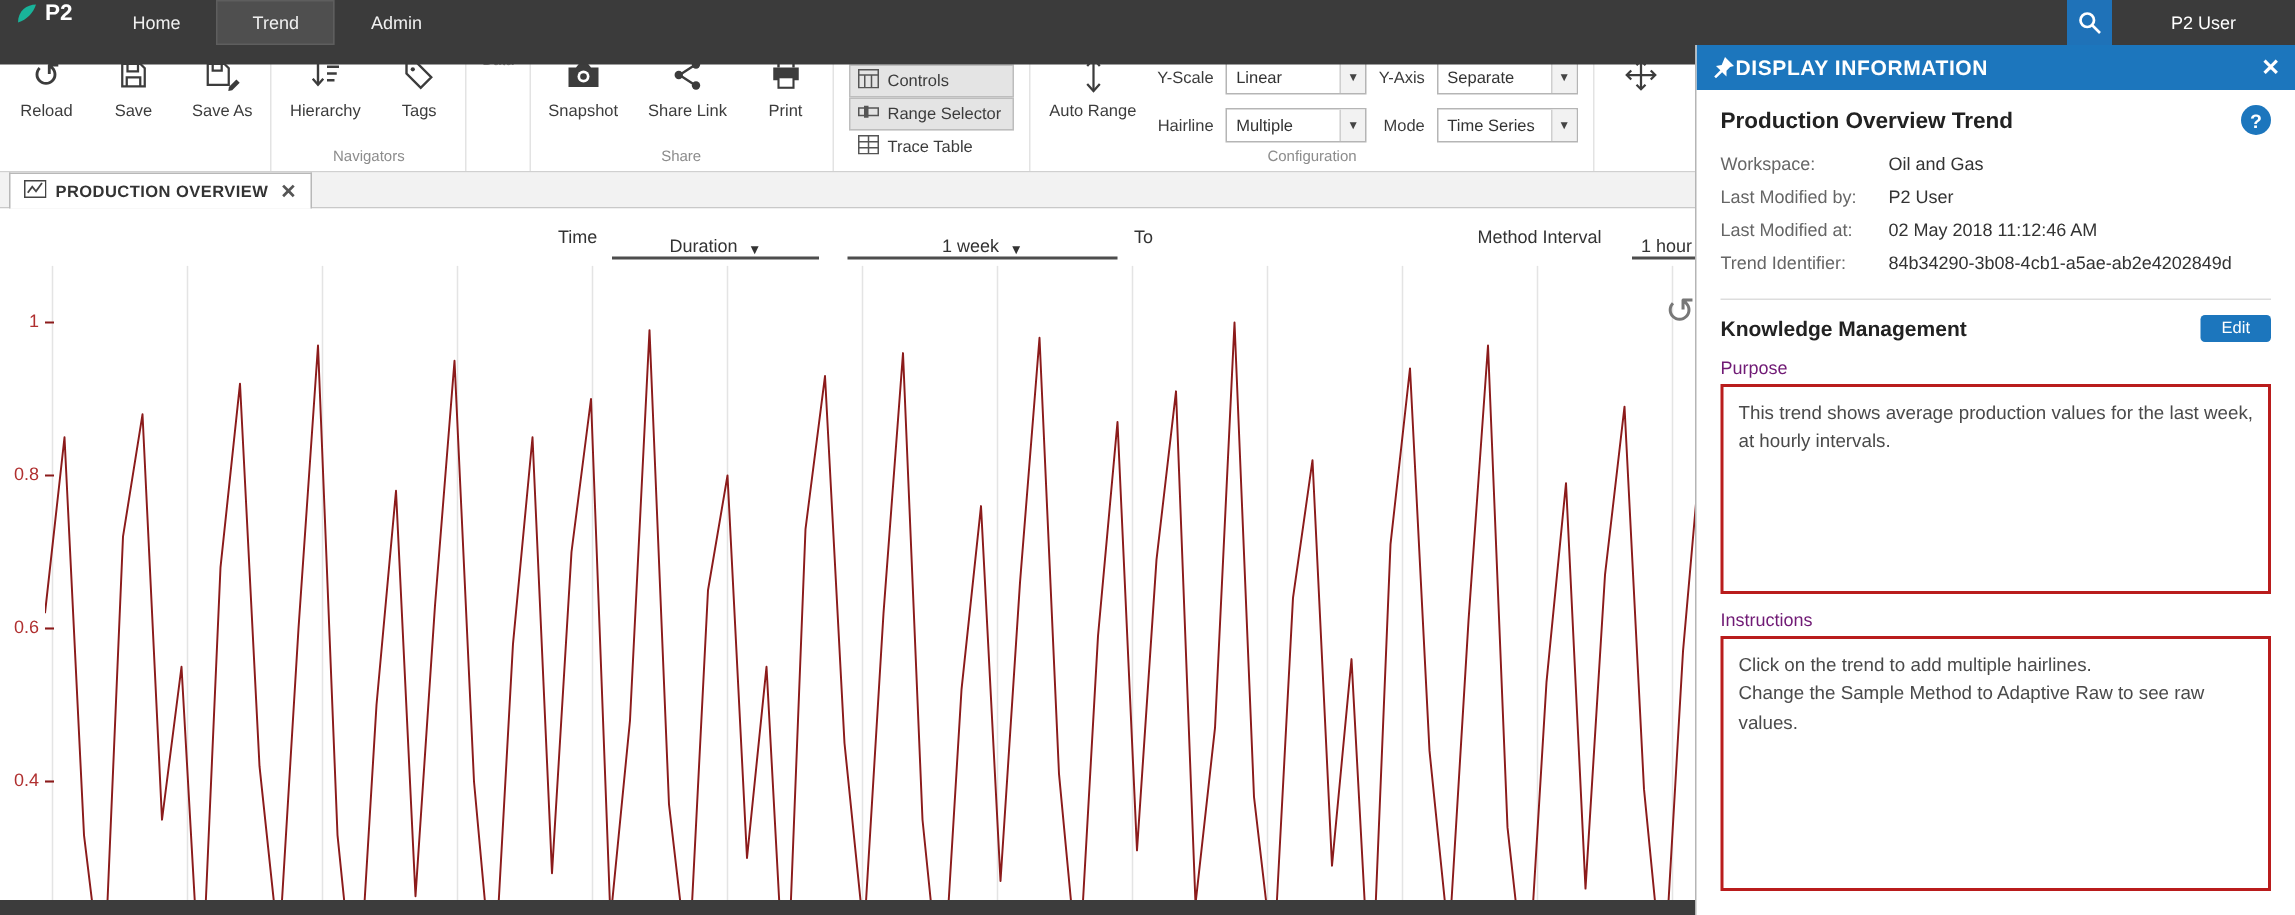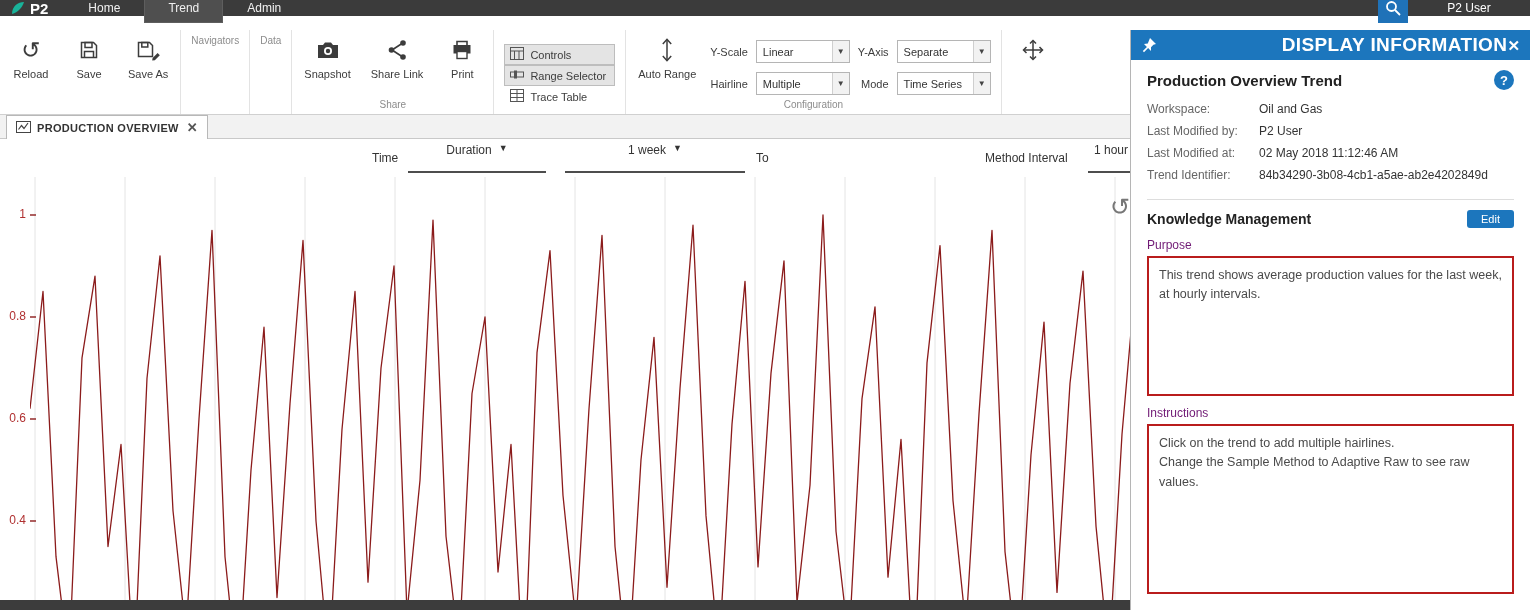--- a/index.html
+++ b/index.html
@@ -1,22 +1,22 @@
 <!DOCTYPE html>
 <html><head>
 <meta charset="utf-8">
 <style>
   *{box-sizing:border-box;margin:0;padding:0}
   html,body{width:1530px;height:610px;overflow:hidden;background:#fff;
     font-family:"Liberation Sans", sans-serif;}
   .app{position:relative;width:1530px;height:610px;background:#fff;overflow:hidden}
 
   
-  .topbar{position:absolute;top:0;left:0;width:1530px;height:16px;background:#3b3b3b;
-    display:flex;align-items:center;z-index:40}
+  .topbar{position:absolute;top:0;left:0;width:1530px;height:43px;background:#3b3b3b;
+    display:flex;align-items:flex-start;z-index:40}
   .brand{display:flex;align-items:center;gap:4px;padding:0 16px 0 10px}
   .brand-text{color:#fff;font-weight:bold;font-size:15px}
   .navtabs{display:flex;height:30px}
   .navtab{color:#f0f0f0;font-size:12px;padding:0 24px;height:30px;display:flex;
     align-items:center;cursor:pointer}
   .navtab.active{background:#4f4f4f;box-shadow:inset 0 0 0 1px #5e5e5e}
   .topbar-right{margin-left:auto;display:flex;align-items:center;height:30px}
   .search-btn{width:30px;height:30px;background:#1f72b8;border:none;display:flex;
     align-items:center;justify-content:center;cursor:pointer}
   .user-label{color:#fff;font-size:12px;width:122px;text-align:center;cursor:pointer}
@@ -54,39 +54,39 @@
     align-items:flex-end;padding-left:6px}
   .doctab{display:flex;align-items:center;gap:6px;background:#fff;border:1px solid #b8b8b8;
     border-bottom:none;height:24px;padding:0 9px;font-size:11px;font-weight:bold;color:#333;
     letter-spacing:.3px;position:relative;top:1px;z-index:2;cursor:pointer}
   .tabclose{color:#555;font-size:13px;margin-left:2px;cursor:pointer;line-height:1}
 
   
   .timerow{position:relative;height:38px;background:#fff}
   .tlabel{position:absolute;top:12px;font-size:12px;color:#333}
   .ucontrol{position:absolute;top:4px;height:30px;border-bottom:2px solid #4d4d4d;display:flex;
-    align-items:flex-start;justify-content:center;gap:7px;font-size:12px;color:#333;cursor:pointer}
+    align-items:flex-end;justify-content:center;gap:7px;font-size:12px;color:#333;cursor:pointer}
   .caret{font-size:9px;color:#333}
 
   
   .chart{position:relative;height:423px;background:#fff;overflow:hidden;cursor:crosshair}
   .plot{position:absolute;left:30px;top:0}
   .yt{position:absolute;left:0;width:26px;text-align:right;font-size:12px;color:#b03030}
   .yt0{top:30px}.yt1{top:132px}.yt2{top:234px}.yt3{top:336px}
   .reset-float{position:absolute;left:1110px;top:16px;background:none;border:none;cursor:pointer}
   .reset-glyph{font-size:24px;color:#777}
 
   .bottomstrip{height:10px;background:#3c3c3c;width:100%}
 
   
   .panel{position:absolute;left:1130px;top:30px;width:400px;height:580px;background:#fff;
     border-left:1px solid #b5b5b5;z-index:50;display:flex;flex-direction:column;overflow:hidden}
   .panel-header{height:30px;min-height:30px;background:#1c76bd;display:flex;align-items:center;
     padding:0 10px;color:#fff}
-  .panel-title{flex:1;text-align:right;font-size:19px;font-weight:bold;letter-spacing:.4px}
+  .panel-title{flex:1;text-align:left;font-size:14px;font-weight:bold;letter-spacing:.4px}
   .panel-close{cursor:pointer;font-size:15px;font-weight:bold;line-height:1}
   .pin-btn{background:none;border:none;cursor:pointer;display:flex;align-items:center}
   .panel-body{padding:10px 16px 0;flex:1;overflow:hidden}
   .trend-title-row{display:flex;align-items:center;justify-content:space-between;margin-bottom:8px}
   .trend-title{font-size:15px;font-weight:bold;color:#222}
   .help-badge{width:20px;height:20px;border-radius:50%;background:#1c76bd;color:#fff;font-weight:bold;
     font-size:13px;display:flex;align-items:center;justify-content:center;cursor:pointer;border:none}
   .inforow{display:flex;font-size:12px;line-height:22px}
   .ilabel{width:112px;color:#666;flex:0 0 112px}
   .ivalue{color:#333}
@@ -157,20 +157,41 @@
                   <path d="M17.6 20l5-5 2.2 2.2-5 5-2.6.4z" fill="#3c3c3c"></path>
                 </svg>
             </span>
             <span>Save As</span>
           </button>
         </div>
         <div class="rlabel"></div>
       </div>
 
       <div class="rgroup">
+        <div class="rbtns">
+          <button class="rbtn">
+            <span class="icn">
+              <svg width="24" height="24" viewBox="0 0 24 24">
+                  <path d="M7 4v13.5" stroke="#3c3c3c" stroke-width="1.6" fill="none"></path>
+                  <path d="M3.5 14.5L7 18.5l3.5-4" stroke="#3c3c3c" stroke-width="1.6" fill="none"></path>
+                  <path d="M13 6.5h8M13 11h6.5M13 15.5h5" stroke="#3c3c3c" stroke-width="1.6"></path>
+                </svg>
+            </span>
+            <span>Hierarchy</span>
+          </button>
+          <button class="rbtn">
+            <span class="icn">
+              <svg width="24" height="24" viewBox="0 0 24 24">
+                  <path d="M4 4v7l9.5 9.5 7-7L11 4z" fill="none" stroke="#3c3c3c" stroke-width="1.6"></path>
+                  <circle cx="8.2" cy="8.2" r="1.4" fill="#3c3c3c"></circle>
+                </svg>
+            </span>
+            <span>Tags</span>
+          </button>
+        </div>
         <div class="rlabel">Navigators</div>
       </div>
 
       <div class="rgroup">
         <div class="rlabel">Data</div>
       </div>
 
       <div class="rgroup">
         <div class="rbtns">
           <button class="rbtn">

